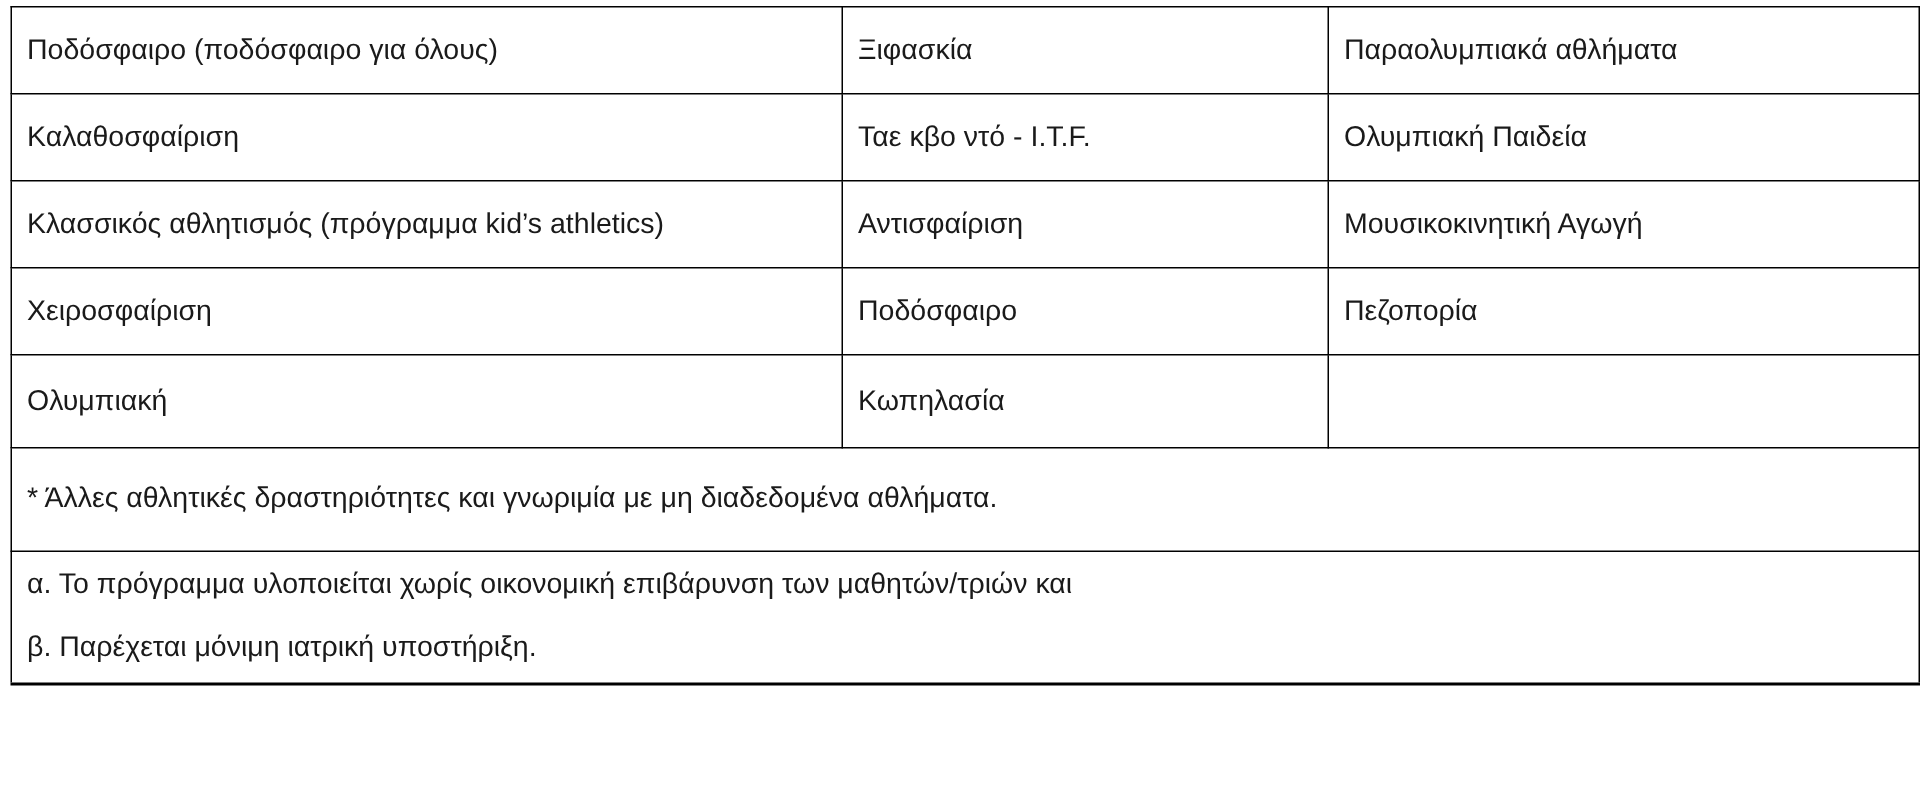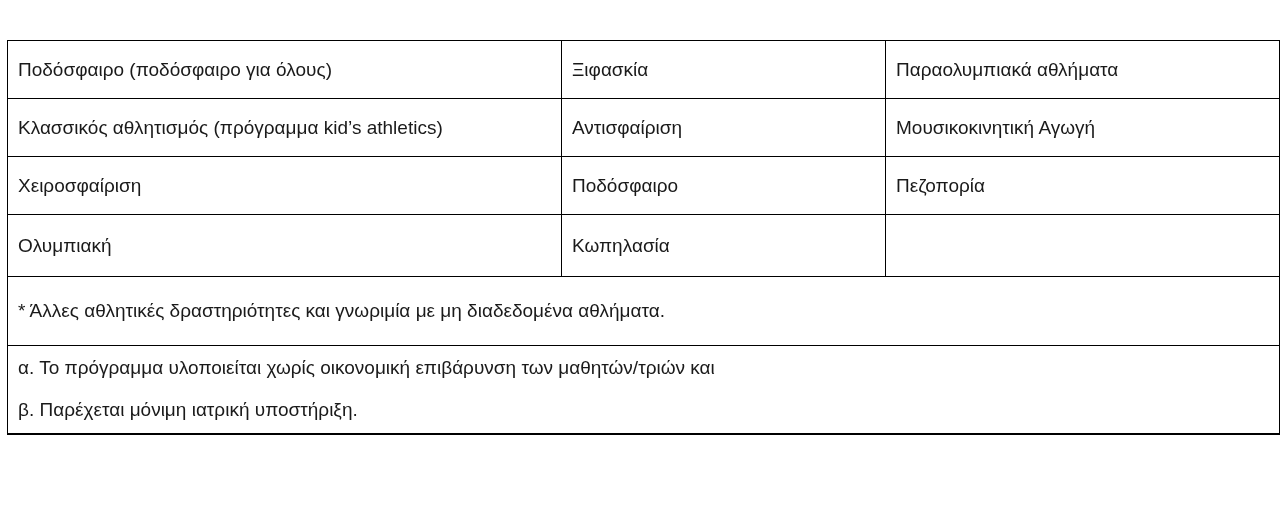--- a/index.html
+++ b/index.html
@@ -17,21 +17,20 @@
   }
   table.doc-table {
     position: absolute;
     left: 7px;
     top: 4px;
     width: 1272px;
     border-collapse: collapse;
     table-layout: fixed;
     border: 1px solid #000000;
     border-bottom-width: 2px;
-    margin-top: 36px;
   }
   col.c1 { width: 554px; }
   col.c2 { width: 324px; }
   col.c3 { width: 394px; }
   td {
     border: 1px solid #000000;
     box-sizing: border-box;
     padding: 0 6px 0 10px;
     font-size: 19px;
     line-height: 1.25;
@@ -61,20 +60,25 @@
       <col class="c2">
       <col class="c3">
     </colgroup>
     <tbody>
       <tr class="r-std">
         <td>Ποδόσφαιρο (ποδόσφαιρο για όλους)</td>
         <td>Ξιφασκία</td>
         <td>Παραολυμπιακά αθλήματα</td>
       </tr>
       <tr class="r-std">
+        <td>Καλαθοσφαίριση</td>
+        <td>Ταε κβο ντό - I.T.F.</td>
+        <td>Ολυμπιακή Παιδεία</td>
+      </tr>
+      <tr class="r-std">
         <td>Κλασσικός αθλητισμός (πρόγραμμα kid’s athletics)</td>
         <td>Αντισφαίριση</td>
         <td>Μουσικοκινητική Αγωγή</td>
       </tr>
       <tr class="r-std">
         <td>Χειροσφαίριση</td>
         <td>Ποδόσφαιρο</td>
         <td>Πεζοπορία</td>
       </tr>
       <tr class="r-std r-last">

